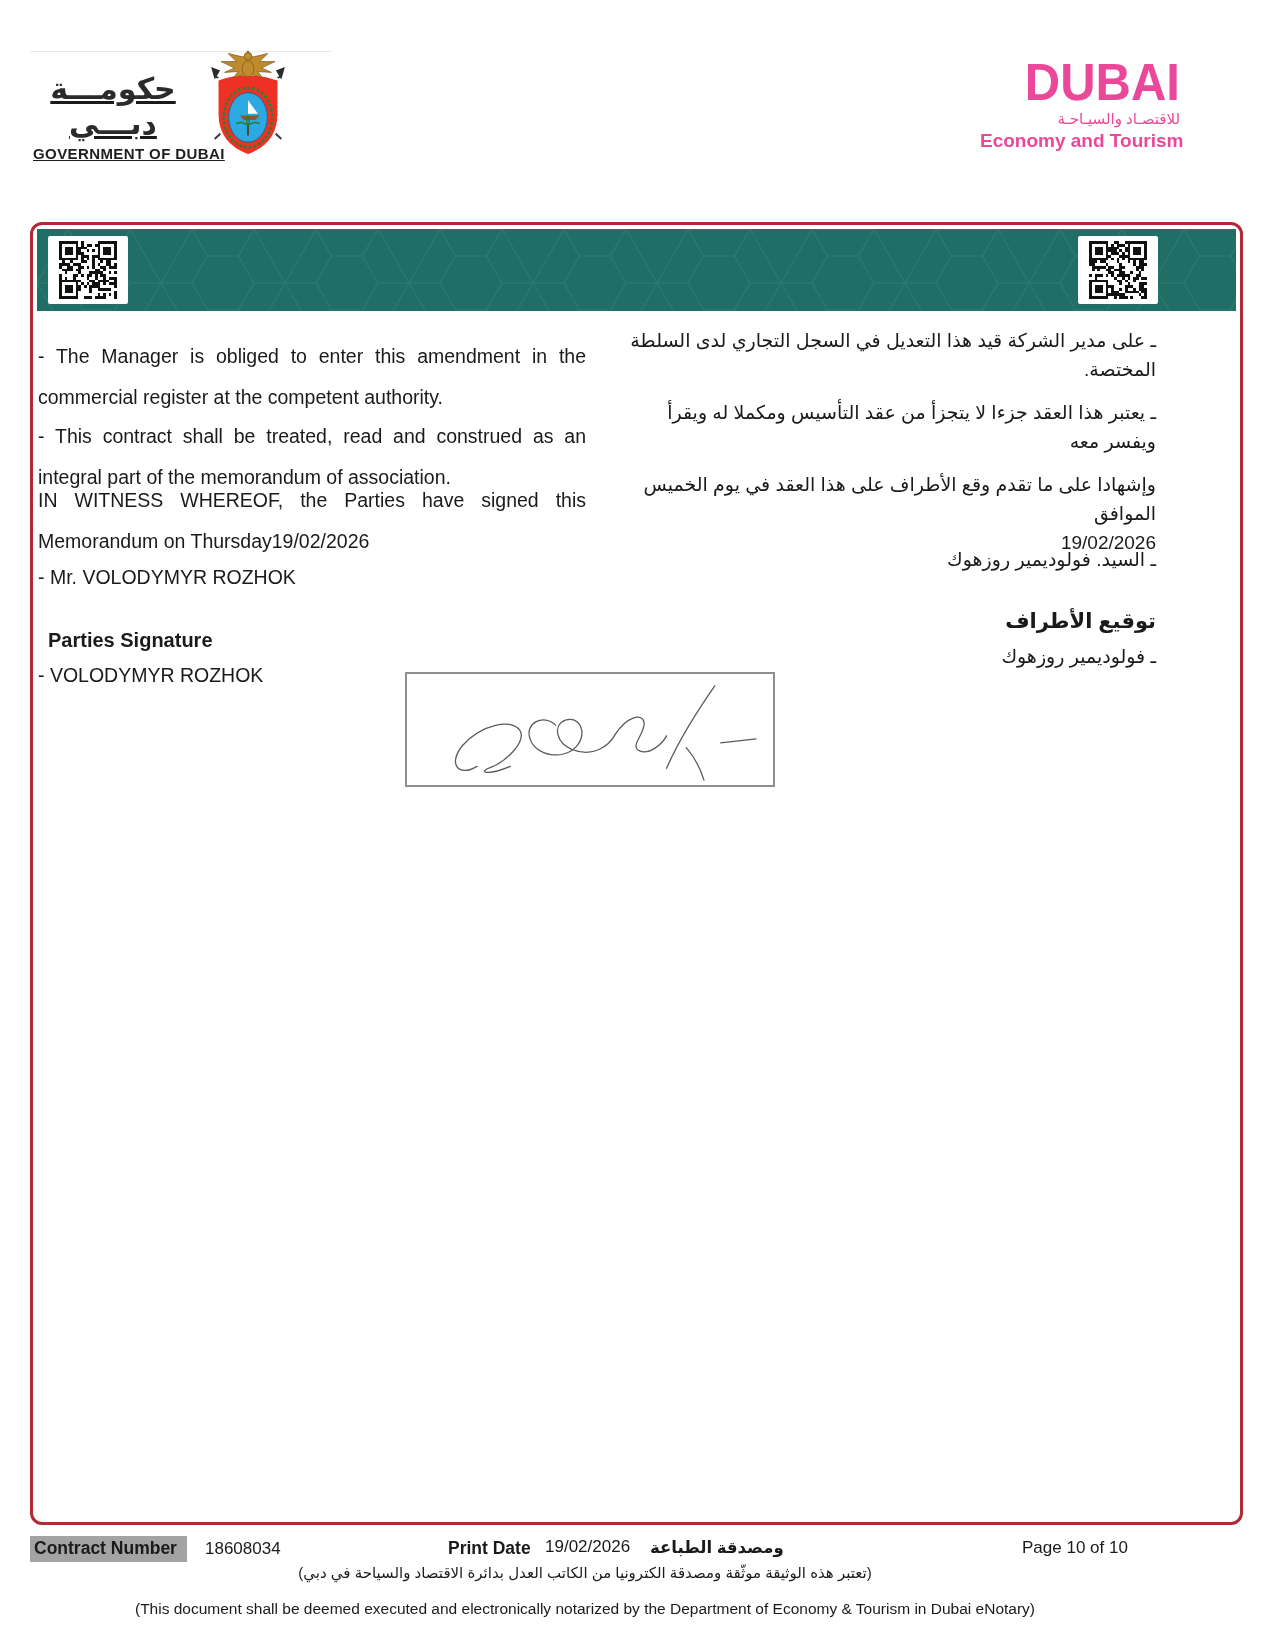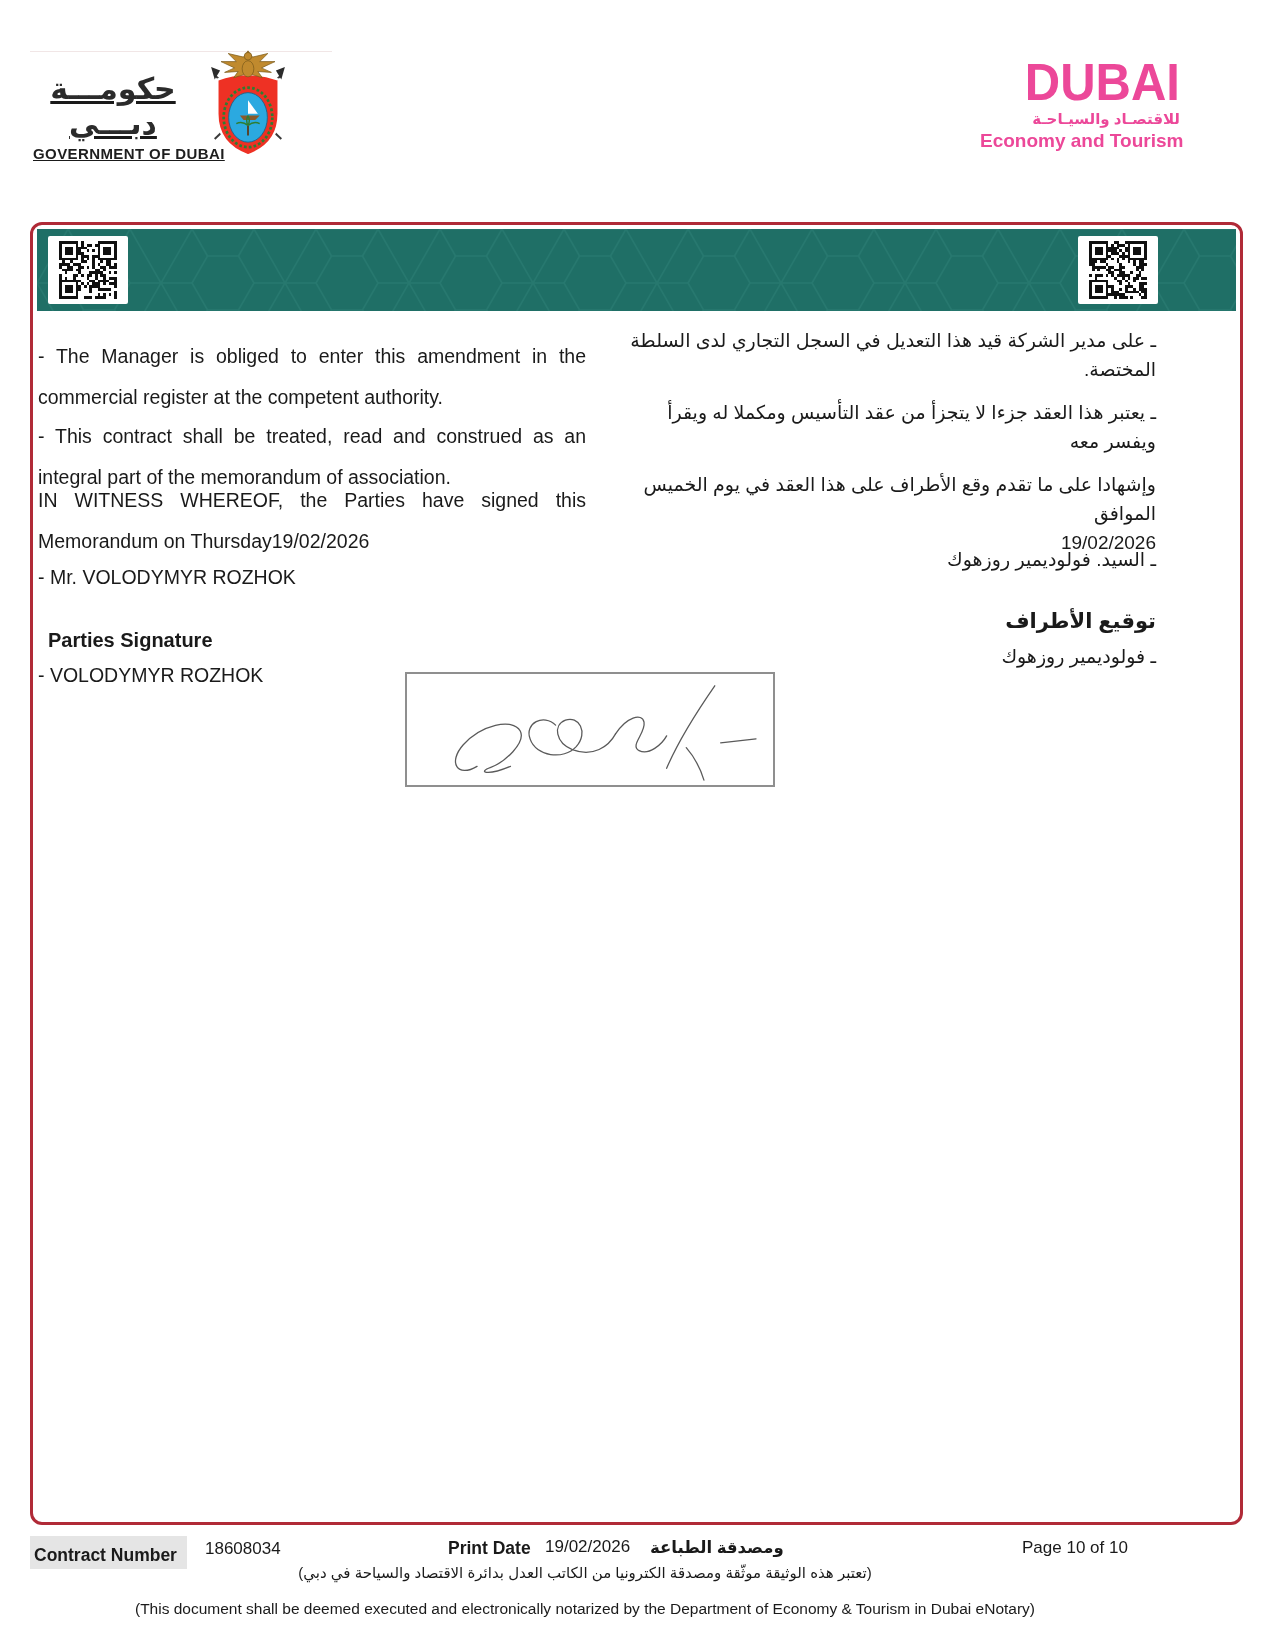--- a/index.html
+++ b/index.html
@@ -12,21 +12,21 @@
   .abs { position:absolute; }
 
   
   .hdr-divider { left:30px; top:51px; width:302px; height:1px; background:#f1e6e6; }
   .gov-block { left:33px; top:72px; width:160px; text-align:center;text-decoration:underline; }
   .gov-ar { font-size:30px; font-weight:bold; color:#2b2b2b; line-height:1.15; }
   .gov-en { font-size:15px; font-weight:bold; letter-spacing:.4px; color:#1e1e1e; margin-top:4px; white-space:nowrap; }
   .emblem { left:203px; top:42px; }
   .det-block { left:980px; top:48px; width:200px; text-align:right; color:#ec4899;margin-top:9px; }
   .det-wordmark { font-size:49px; font-weight:900; letter-spacing:0px; line-height:1.0; transform:scaleY(1.04); transform-origin:top right; }
-  .det-ar { font-size:15px; font-weight:bold; margin-top:4px; }
+  .det-ar { font-size:15px; font-weight:normal; margin-top:4px; }
   .det-en { font-size:19px; font-weight:bold; margin-top:2px; white-space:nowrap; }
 
   
   .red-frame { left:30px; top:222px; width:1213px; height:1303px; border:3px solid #B02A37; border-radius:12px; }
   .banner { left:37px; top:229px; width:1199px; height:82px; background:#1F6F66; overflow:hidden; }
   .banner svg.pattern { position:absolute; left:0; top:0; }
   .qr-box { position:absolute; top:7px; width:80px; height:68px; background:#fff; border-radius:2px; display:flex; align-items:center; justify-content:center; }
   .qr-left { left:11px; }
   .qr-right { left:1041px; }
 
@@ -42,21 +42,21 @@
   .row5 { top:604px; } .row5a { top:606px; }
   .row6 { top:639px; } .row6a { top:642px; }
   .bold { font-weight:bold; }
   .sig-title-en { left:48px; font-size:20px; }
   .sig-title-ar { font-size:21px; }
 
   .sign-box { left:405px; top:672px; width:370px; height:115px; border:2px solid #8f8f8f; background:#fff; }
 
   
   .foot { top:1536px; font-size:17px; white-space:nowrap; }
-  .cn-label { left:30px; background:#e5e5e5; font-weight:bold; font-size:17.5px; padding:9px 10px 3px 4px; }
+  .cn-label { left:30px; background:#a3a3a3; font-weight:bold; font-size:17.5px; padding:2px 10px 3px 4px; }
   .cn-value { left:205px; top:1539px; }
   .pd-label { left:448px; top:1538px; font-weight:bold; font-size:17.5px; }
   .pd-value { left:545px; top:1537px; }
   .pd-ar { left:650px; top:1538px; font-weight:bold; font-size:16.5px; direction:rtl; }
   .page-num { left:1022px; top:1538px; }
   .notary-ar { left:0; top:1564px; width:1170px; text-align:center; font-size:15px; direction:rtl; }
   .notary-en { left:0; top:1600px; width:1170px; text-align:center; font-size:15.5px; }
 </style>
 </head>
 <body>

